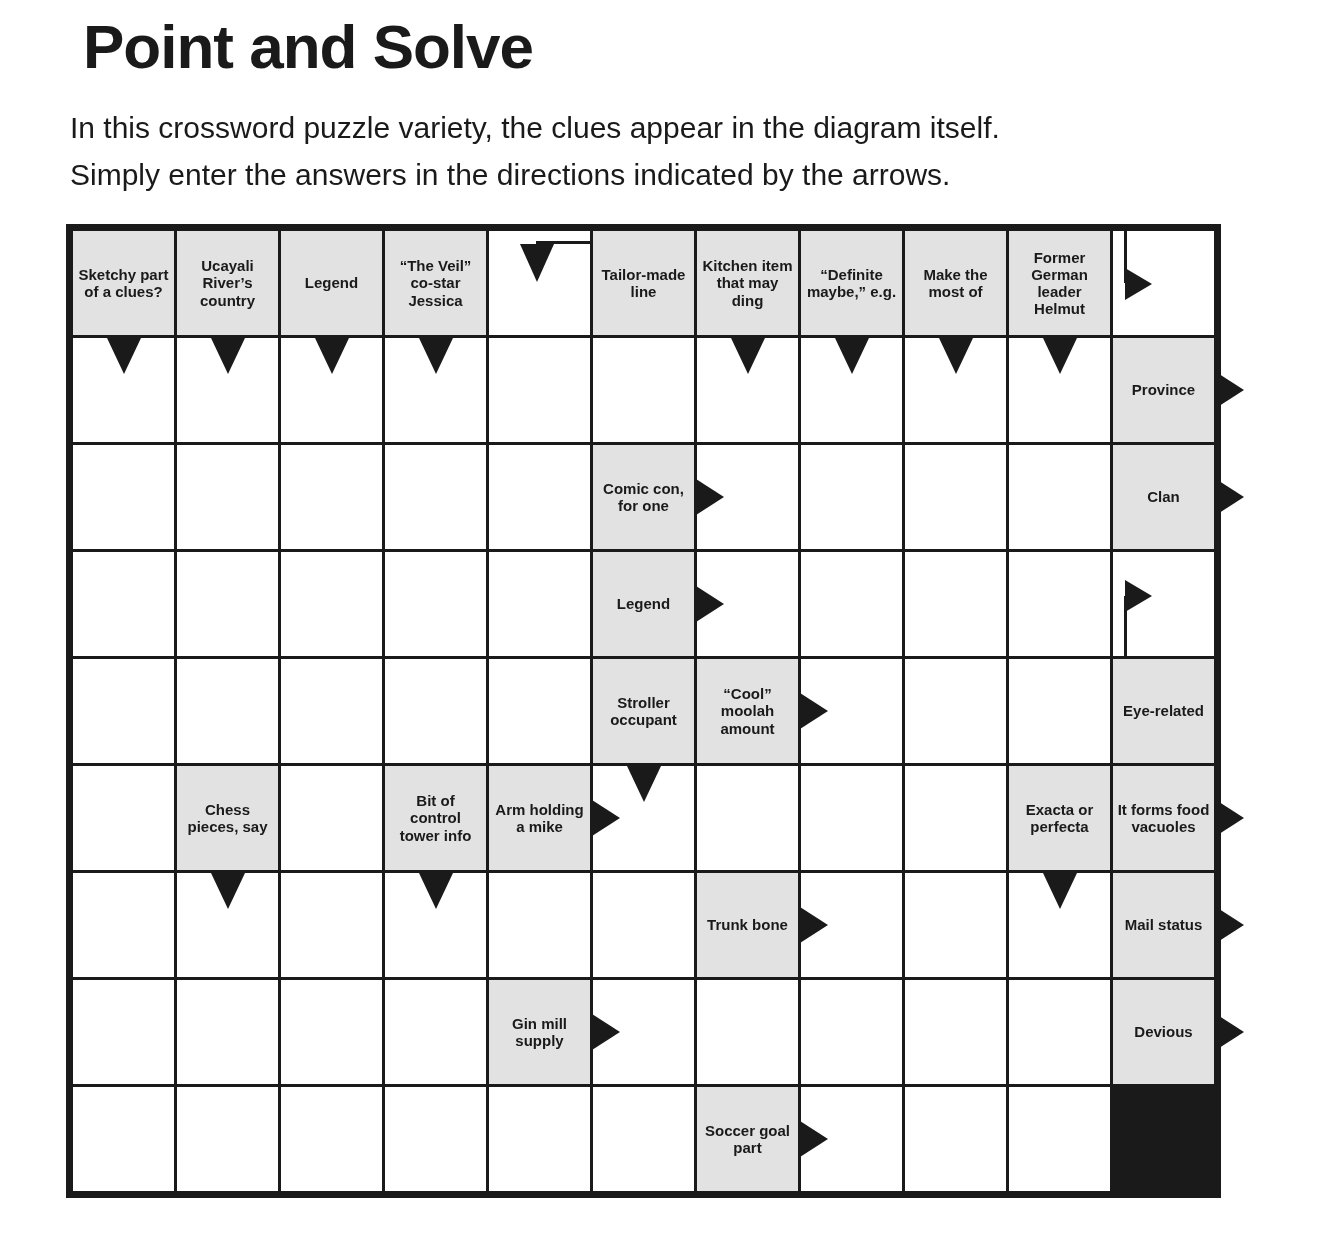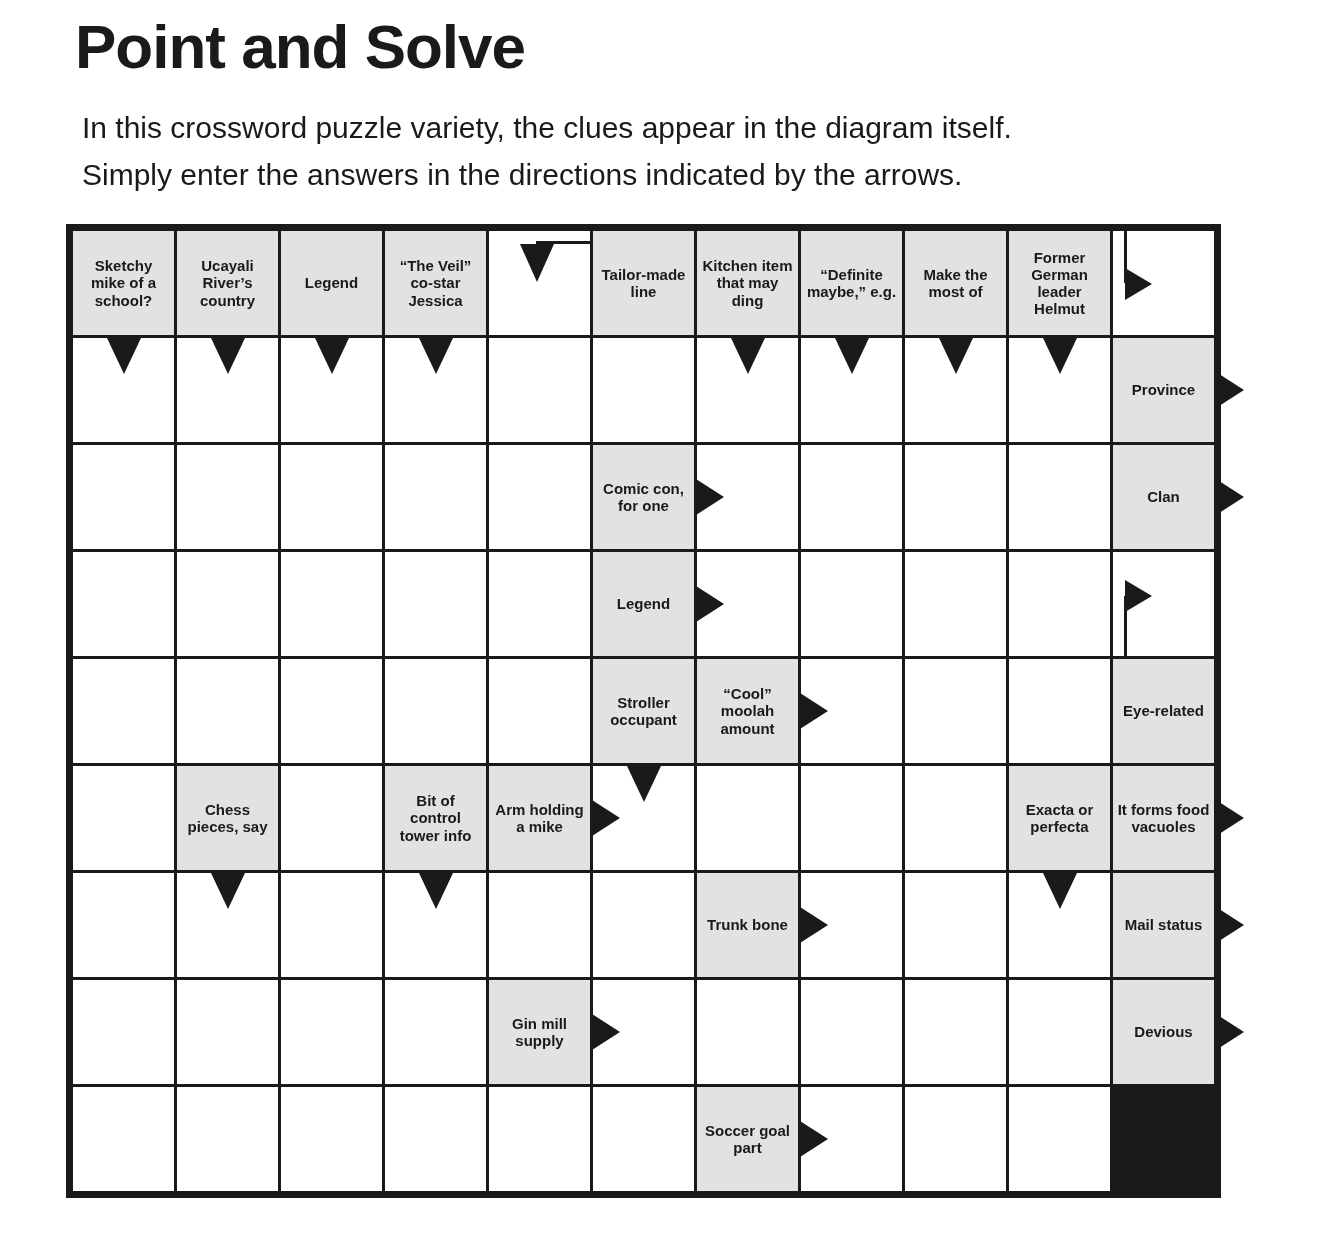--- a/index.html
+++ b/index.html
@@ -13,27 +13,27 @@
     width:1324px;
     min-height:1239px;
     font-family:"Liberation Sans", sans-serif;
     color:var(--ink);
     padding:14px 0 0 66px;
   }
   .page-title{
     font-size:62px;
     font-weight:bold;
     letter-spacing:-1px;
-    margin:0 0 26px 9px;
+    margin:0 0 26px 17px;
     line-height:1.05;
   }
   .instructions{
     font-size:30px;
     line-height:1.55;
-    margin:0 0 26px 16px;
+    margin:0 0 26px 4px;
     font-weight:normal;
   }
   .grid{
     display:grid;
     grid-template-columns:repeat(11,101px);
     grid-auto-rows:104px;
     gap:3px;
     background:var(--ink);
     border:7px solid var(--ink);
     width:1155px;
@@ -133,21 +133,21 @@
 </style>
 </head>
 <body>
 
 <h1 class="page-title">Point and Solve</h1>
 
 <p class="instructions"><span>In this crossword puzzle variety, the clues appear in the diagram itself.</span><br><span>Simply enter the answers in the directions indicated by the arrows.</span></p>
 
 <div class="grid">
     <div class="cell clue">
-      <span class="clue-text">Sketchy mike of a school?</span>
+      <span class="clue-text">Sketchy part of a clues?</span>
     </div>
     <div class="cell clue">
       <span class="clue-text">Ucayali River’s country</span>
     </div>
     <div class="cell clue">
       <span class="clue-text">Legend</span>
     </div>
     <div class="cell clue">
       <span class="clue-text">“The Veil” co-star Jessica</span>
     </div>

